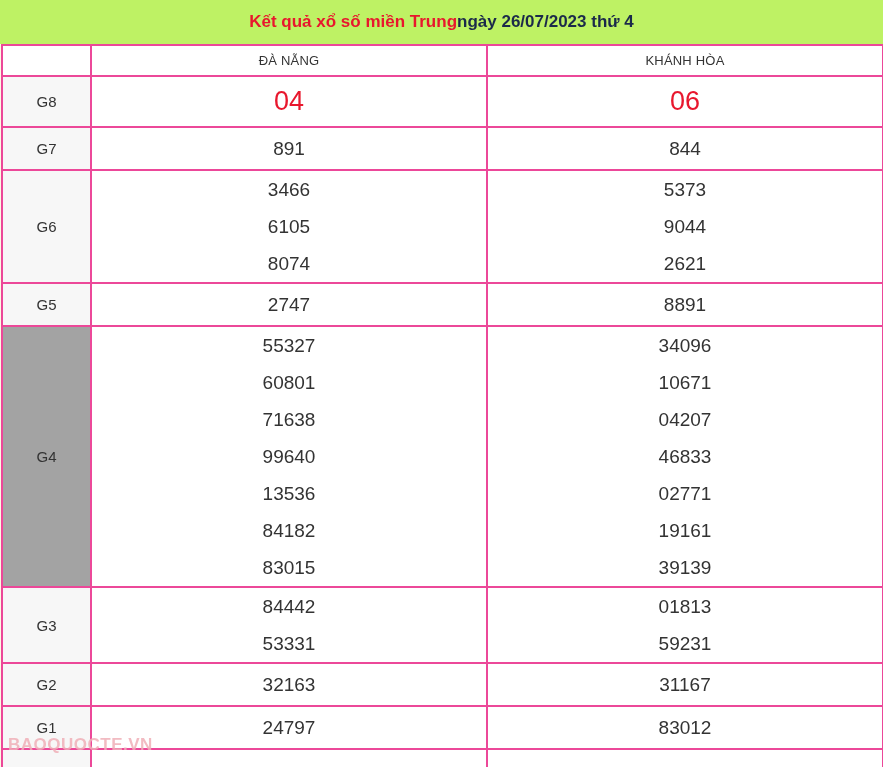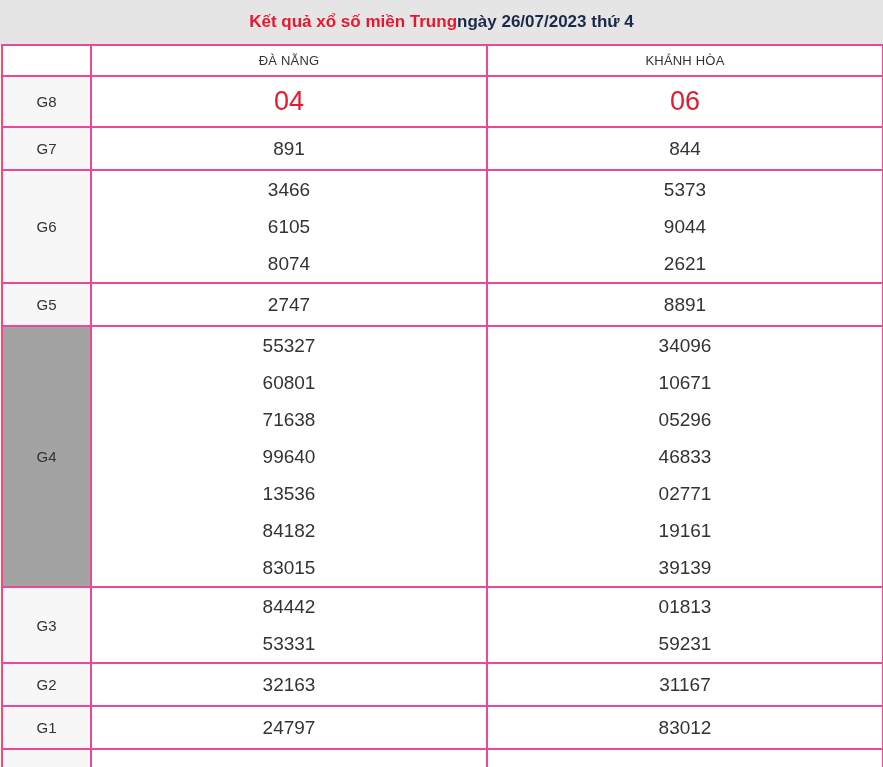--- a/index.html
+++ b/index.html
@@ -17,21 +17,21 @@
   .page {
     position: relative;
     width: 883px;
     height: 767px;
     background: #fdf9e3;
   }
 
   
   .header {
     height: 44px;
-    background: #e5e5e5;
+    background: #bef264;
     display: flex;
     align-items: center;
     justify-content: center;
     font-size: 17px;
     font-weight: bold;
     white-space: nowrap;
   }
   .header .title-red {
     color: #e8172d;
   }
@@ -202,21 +202,21 @@
           <span class="num">60801</span>
           <span class="num">71638</span>
           <span class="num">99640</span>
           <span class="num">13536</span>
           <span class="num">84182</span>
           <span class="num">83015</span>
         </td>
         <td class="cell">
           <span class="num">34096</span>
           <span class="num">10671</span>
-          <span class="num">05296</span>
+          <span class="num">04207</span>
           <span class="num">46833</span>
           <span class="num">02771</span>
           <span class="num">19161</span>
           <span class="num">39139</span>
         </td>
       </tr>
 
       <tr class="row-g3 shade">
         <td class="lbl">G3</td>
         <td class="cell">
@@ -254,13 +254,14 @@
         <td class="cell">
           <span class="num">362183</span>
         </td>
         <td class="cell">
           <span class="num">839688</span>
         </td>
       </tr>
     </tbody>
   </table>
 
+  <div class="watermark">BAOQUOCTE.VN</div>
 </div>
 
 </body></html>

